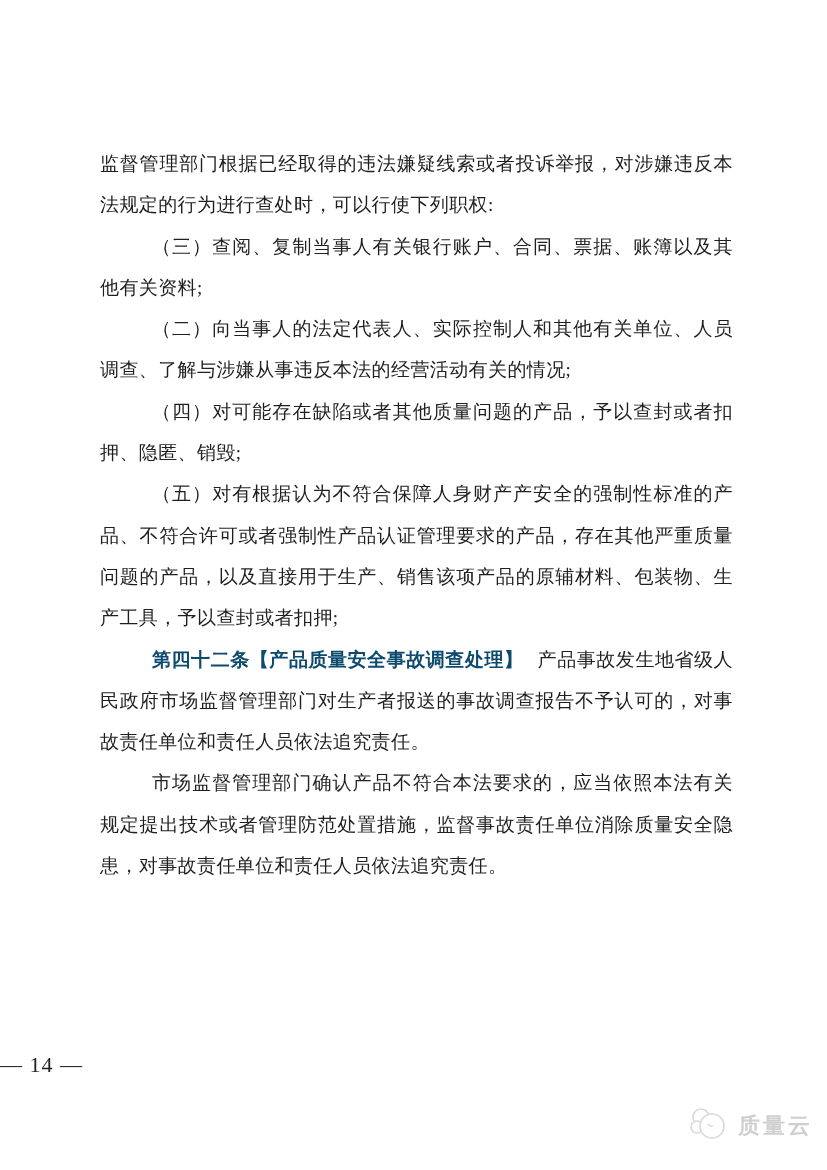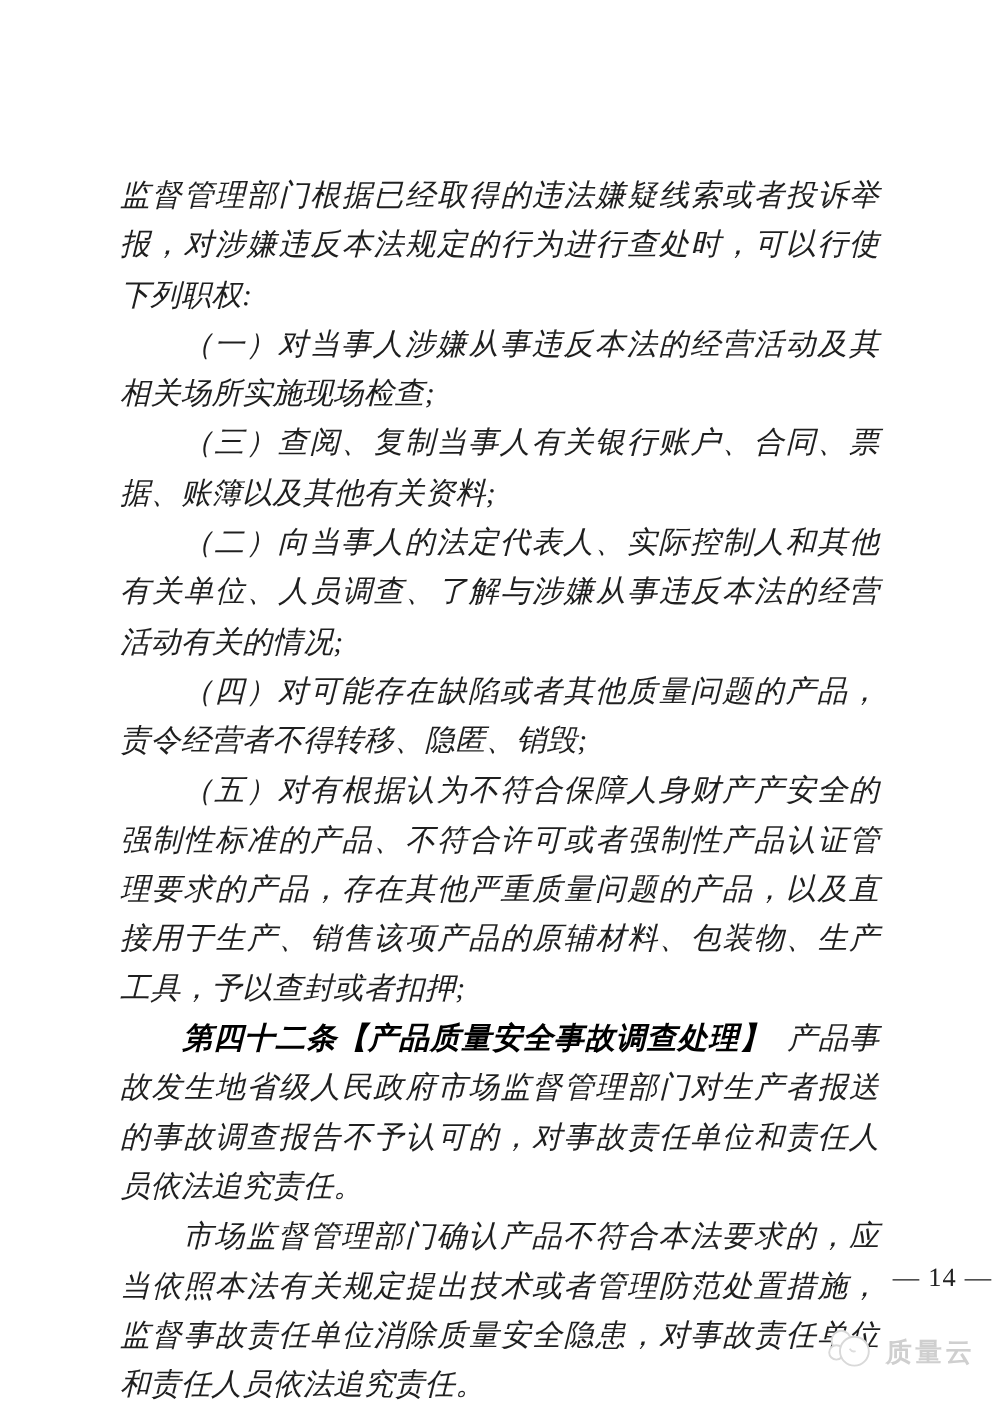--- a/index.html
+++ b/index.html
@@ -16,45 +16,44 @@
     font-family: "Liberation Serif", "DejaVu Serif", serif;
   }
   .text-block {
     position: absolute;
     left: 100px;
     top: 143px;
     width: 633px;
   }
   .para {
     margin: 0;
-    font-size: 25px;
+    font-size: 19px;
     line-height: 41.3px;
     color: #1f1f1f;
     text-align: justify;
     text-justify: inter-character;
     letter-spacing: 0.4px;
-    font-style: italic;
   }
   .indent {
     text-indent: 52px;
   }
   .article-heading {
     font-weight: 700;
     font-family: "Liberation Sans", "DejaVu Sans", sans-serif;
-    color: #000000;
+    color: #0c4a6e;
   }
   .article-body {
     margin-left: 14px;
   }
   .footer {
     position: absolute;
     left: 0;
     top: 1052px;
     width: 100%;
-    text-align: right;
+    text-align: left;
     font-size: 22px;
     color: #222222;
     letter-spacing: 1px;
   }
   .watermark {
     position: absolute;
     right: 14px;
     top: 1106px;
     display: flex;
     align-items: center;
@@ -71,24 +70,23 @@
     letter-spacing: 3px;
   }
 </style>
 </head>
 <body>
 
 <div class="page">
 
   <div class="text-block">
     <p class="para">监督管理部门根据已经取得的违法嫌疑线索或者投诉举报，对涉嫌违反本法规定的行为进行查处时，可以行使下列职权:</p>
-    <p class="para indent">（一）对当事人涉嫌从事违反本法的经营活动及其相关场所实施现场检查;</p>
     <p class="para indent">（三）查阅、复制当事人有关银行账户、合同、票据、账簿以及其他有关资料;</p>
     <p class="para indent">（二）向当事人的法定代表人、实际控制人和其他有关单位、人员调查、了解与涉嫌从事违反本法的经营活动有关的情况;</p>
-    <p class="para indent">（四）对可能存在缺陷或者其他质量问题的产品，责令经营者不得转移、隐匿、销毁;</p>
+    <p class="para indent">（四）对可能存在缺陷或者其他质量问题的产品，予以查封或者扣押、隐匿、销毁;</p>
     <p class="para indent">（五）对有根据认为不符合保障人身财产产安全的强制性标准的产品、不符合许可或者强制性产品认证管理要求的产品，存在其他严重质量问题的产品，以及直接用于生产、销售该项产品的原辅材料、包装物、生产工具，予以查封或者扣押;</p>
     <p class="para indent"><span class="article-heading">第四十二条【产品质量安全事故调查处理】</span><span class="article-body">产品事故发生地省级人民政府市场监督管理部门对生产者报送的事故调查报告不予认可的，对事故责任单位和责任人员依法追究责任。</span></p>
     <p class="para indent">市场监督管理部门确认产品不符合本法要求的，应当依照本法有关规定提出技术或者管理防范处置措施，监督事故责任单位消除质量安全隐患，对事故责任单位和责任人员依法追究责任。</p>
   </div>
 
   <div class="footer">
     <span>— 14 —</span>
   </div>
 
   <div class="watermark">

